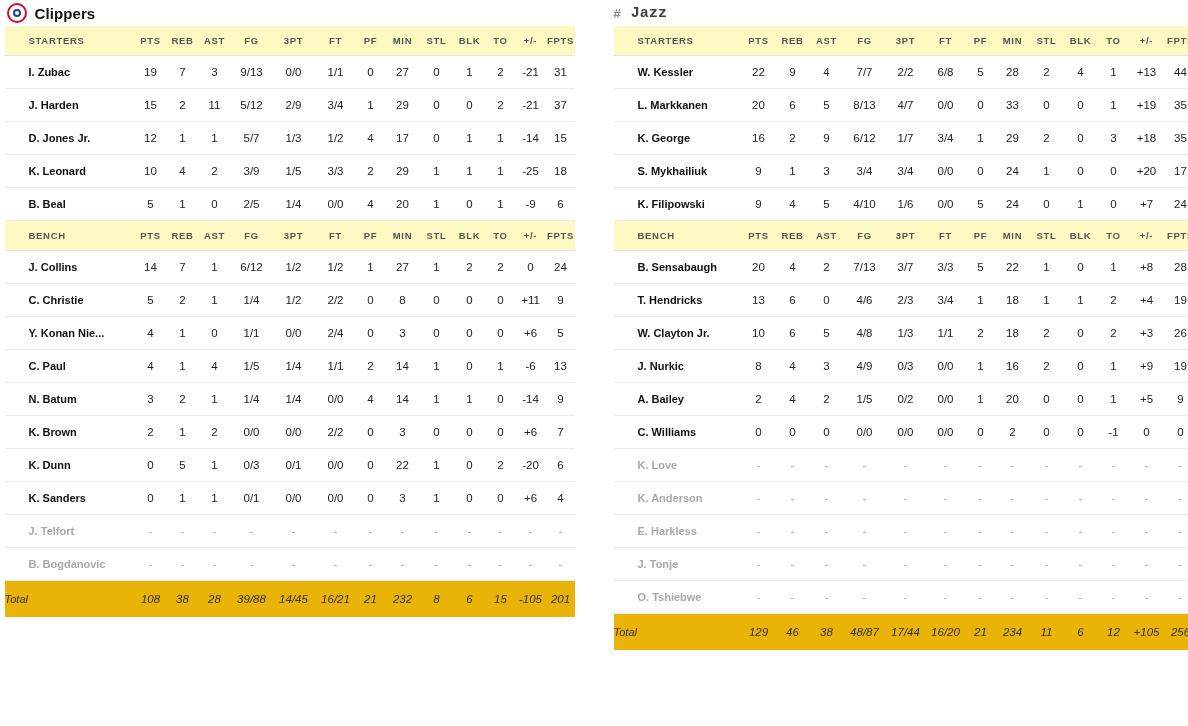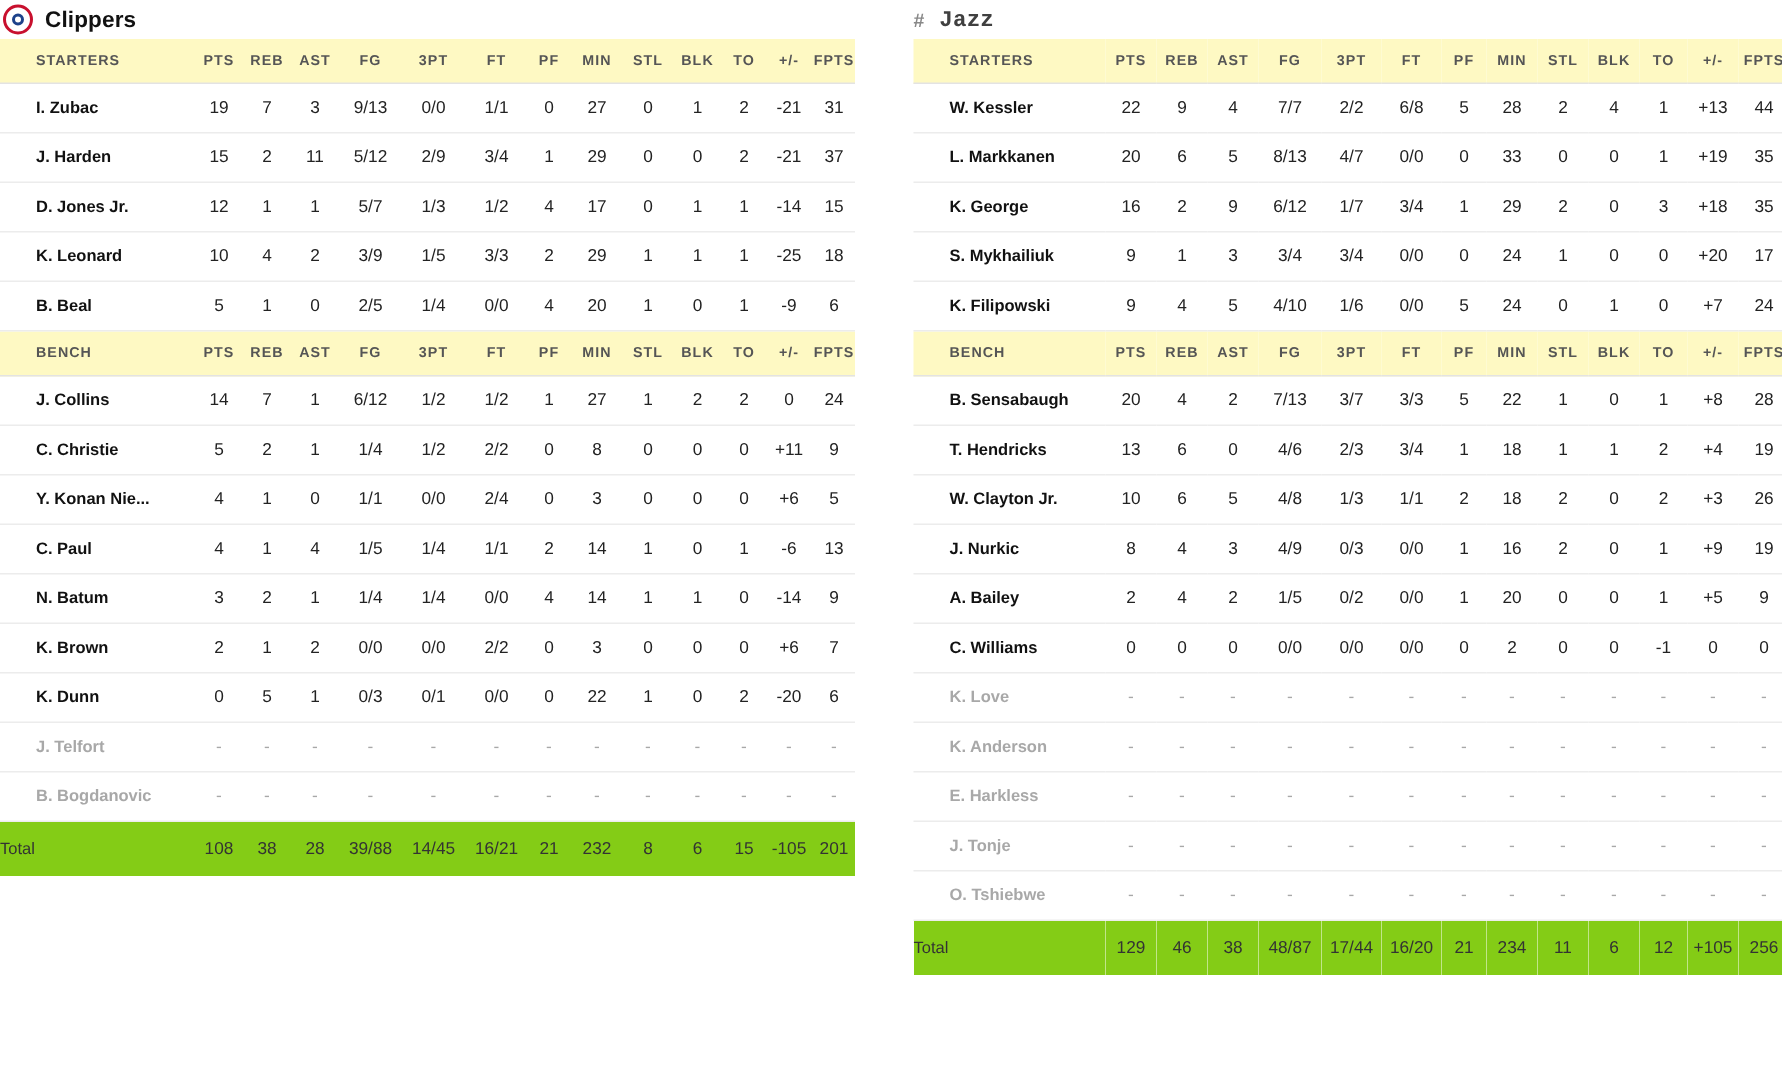--- a/index.html
+++ b/index.html
@@ -12,20 +12,21 @@
     height: 726px;
     font-family: "Liberation Sans", sans-serif;
     color: #1a1a1a;
     overflow: hidden;
   }
   .page {
     position: relative;
     width: 1188px;
     height: 542px;
     display: flex;
+    justify-content: center;
   }
   .team-panel {
     box-sizing: border-box;
     position: relative;
   }
   .panel-left {
     width: 570px;
   }
   .panel-right {
     width: 570px;
@@ -102,25 +103,26 @@
     text-align: left;
     padding-left: 24px;
     font-weight: bold;
     font-size: 11px;
     color: #111111;
   }
   table.box tr.empty td {
     color: #a8a8a8;
   }
   table.box tr.total-row td {
-    background: #84cc16;
+    background: #eab308;
     border-bottom: none;
     font-weight: normal;
     color: #333333;
     padding: 12px 0;
+    font-style: italic;
   }
   table.box tr.total-row td.name-col {
     font-weight: normal;
     color: #333333;
   }
   
   .panel-left col.c-name { width: 130px; }
   .panel-left col.c-pts  { width: 32px; }
   .panel-left col.c-reb  { width: 32px; }
   .panel-left col.c-ast  { width: 32px; }
@@ -409,20 +411,36 @@
             <td>0/1</td>
             <td>0/0</td>
             <td>0</td>
             <td>22</td>
             <td>1</td>
             <td>0</td>
             <td>2</td>
             <td>-20</td>
             <td>6</td>
           </tr>
+          <tr class="">
+            <td class="name-col">K. Sanders</td>
+            <td>0</td>
+            <td>1</td>
+            <td>1</td>
+            <td>0/1</td>
+            <td>0/0</td>
+            <td>0/0</td>
+            <td>0</td>
+            <td>3</td>
+            <td>1</td>
+            <td>0</td>
+            <td>0</td>
+            <td>+6</td>
+            <td>4</td>
+          </tr>
           <tr class=" empty">
             <td class="name-col">J. Telfort</td>
             <td>-</td>
             <td>-</td>
             <td>-</td>
             <td>-</td>
             <td>-</td>
             <td>-</td>
             <td>-</td>
             <td>-</td>

